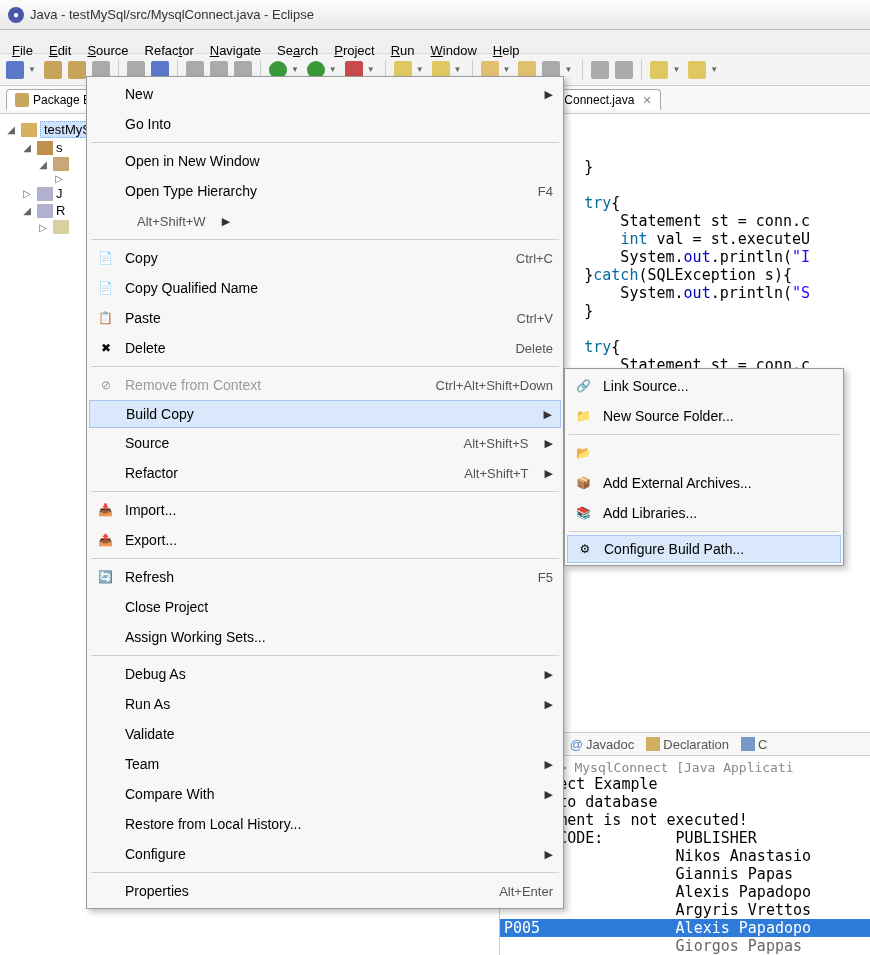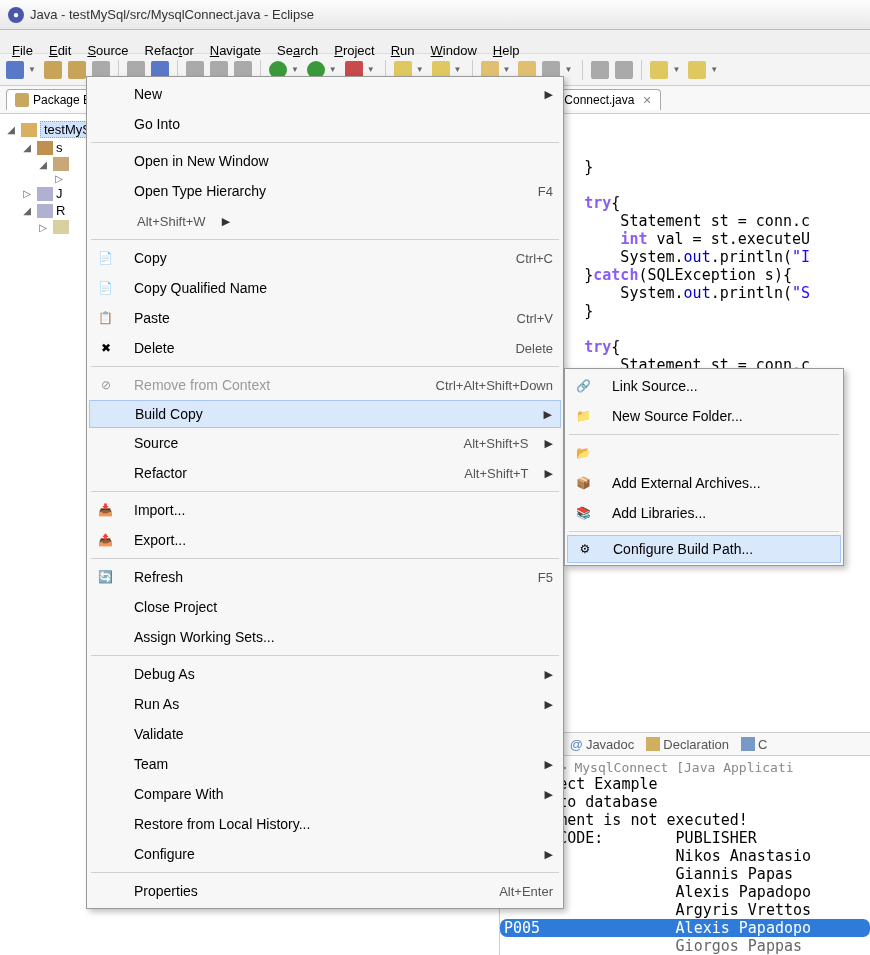--- a/index.html
+++ b/index.html
@@ -29,34 +29,34 @@
   .treerow .ticon { width:16px; height:14px; display:inline-block; }
   .ticon.proj{background:#d8b060;} .ticon.srcf{background:#c09050;} .ticon.pkg{background:#c8a878;} .ticon.jre{background:#b0b0d0;} .ticon.jar{background:#d8d0a0;}
   .sel { background:#cfe3ff; border:1px dotted #7aa7e0; }
   .ctxmenu { position:absolute; background:#f7f7f7; border:1px solid #9a9a9a; box-shadow:3px 3px 6px rgba(0,0,0,0.25); padding:2px; font-size:14px; }
   .ctxmenu.main { left:86px; top:76px; width:478px; }
   .ctxmenu.sub { left:564px; top:368px; width:280px; }
   .mrow { display:flex; align-items:center; height:30px; padding:0 8px; gap:10px; }
   .mrow.disabled { color:#9a9a9a; }
   .mrow.hl { background:#d9e8fb; border:1px solid #a8c6ef; height:28px; }
   .mrow .micon { width:18px; height:18px; display:inline-flex; align-items:center; justify-content:center; font-size:12px; }
-  .mrow .mlabel { flex:1; white-space:nowrap;margin-left:9px; }
+  .mrow .mlabel { flex:1; white-space:nowrap; }
   .mrow .maccel { color:#555; font-size:13px; margin-left:12px; white-space:nowrap; }
   .mrow .marrow { color:#333; font-size:11px; margin-left:6px; }
   .msep { height:1px; background:#d0d0d0; margin:3px 2px; }
   .editor { flex:1; padding:8px 0 8px 12px; font-family:Consolas, monospace; font-size:15px; white-space:pre; overflow:hidden; position:relative; }
   .ruler { position:absolute; left:2px; top:8px; width:12px; height:20px; background:#b8d4f0; }
-  .kw{color:#8b5cf6;font-weight:bold;} .str{color:#2a00ff;} .st{color:#0000c0;}
+  .kw{color:#0369a1;font-weight:normal;} .str{color:#2a00ff;} .st{color:#0000c0;}
   .bottomtabs { height:24px; border-top:1px solid #ccc; border-bottom:1px solid #ccc; background:#f8f8f8; display:flex; align-items:center; padding:0 6px; gap:12px; font-size:13px; }
   .bottomtabs .bt { color:#555; display:flex; gap:3px; align-items:center;}
   .bticon{width:14px;height:14px;display:inline-block;}
   .console { font-family:Consolas,monospace; font-size:15px; padding:4px 0 0 0; overflow:hidden; }
   .console .chead{color:#888;font-size:13px;padding:0 4px;}
   .console .cline{padding:0 4px;white-space:pre;}
-  .console .csel{background:#2f7bd9;color:#fff;border-radius:7px;}
+  .console .csel{background:#2f7bd9;color:#fff;}
   .dim{color:#666;}
 </style>
 </head>
 <body>
 
 <div class="titlebar">
   <span class="tb-icon">●</span>
   <span>Java - testMySql/src/MysqlConnect.java - Eclipse</span>
 </div>
 

